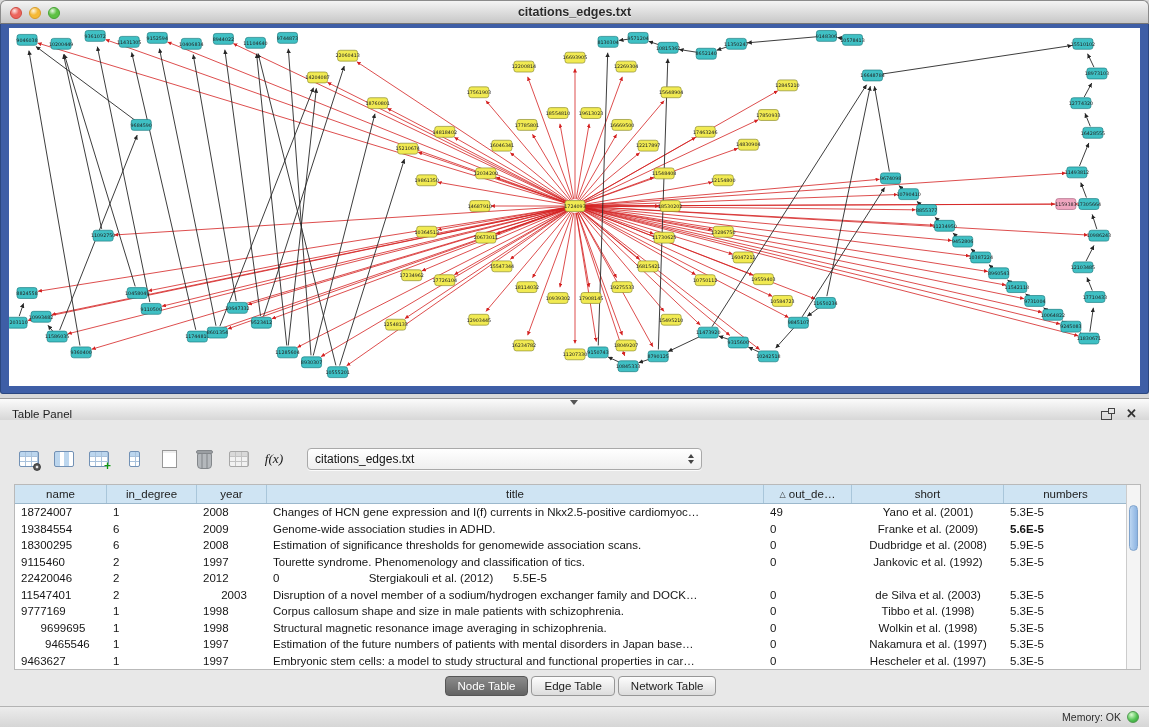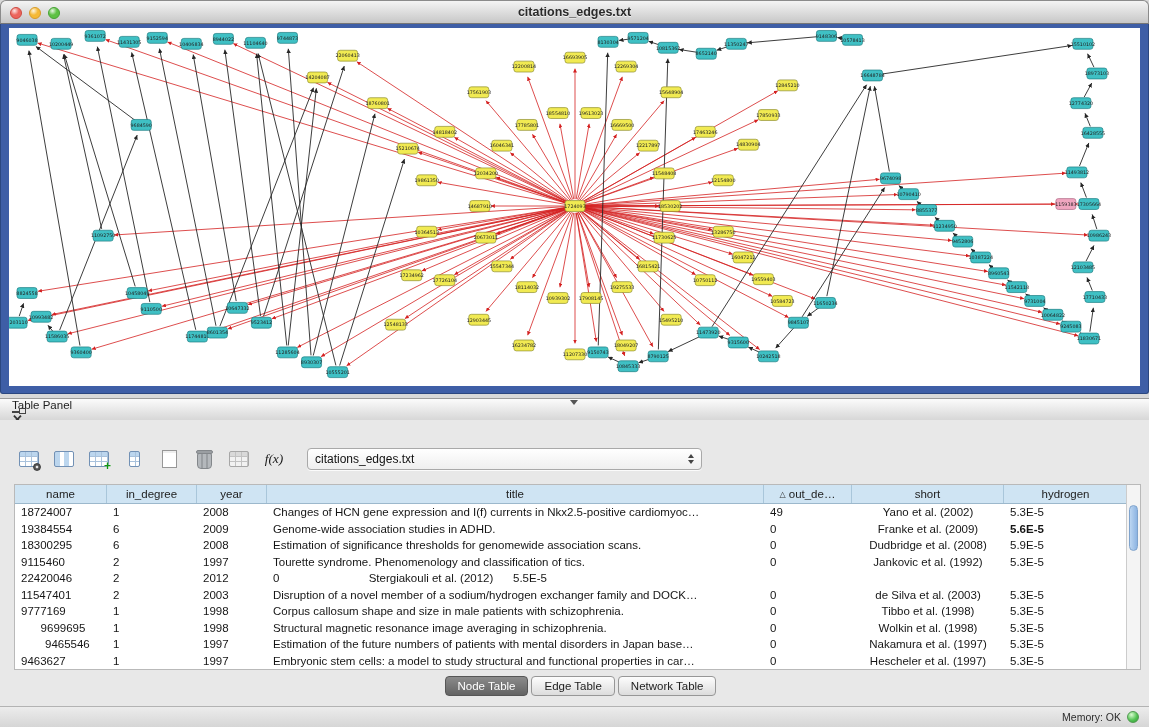--- a/index.html
+++ b/index.html
@@ -33,23 +33,23 @@
   .net-canvas{position:relative; width:100%; height:100%; background:#ffffff; overflow:hidden;}
   .net-canvas svg{position:absolute; left:0; top:0; width:100%; height:100%;}
   .net-canvas text{font-family:"DejaVu Sans", sans-serif;}
 
   
   .table-panel{
     position:absolute; left:0; top:398px; width:1149px; bottom:0;
     background:#e6e6e6; border-top:1px solid #9b9b9b;
   }
   .panel-titlebar{
-    position:relative; height:21px; display:flex; align-items:flex-start;
+    position:relative; height:21px; display:flex; align-items:flex-end;
     background:linear-gradient(#fbfbfb,#d7d7d7); border-bottom:1px solid #ababab;
-    padding:0 12px; font-size:11.5px; color:#1e1e1e;flex-direction:column;
+    padding:0 12px; font-size:11.5px; color:#1e1e1e;
   }
   .panel-titlebar .ptitle{flex:1;}
   .split-handle{
     position:absolute; left:570px; top:1px; width:0; height:0;
     border-left:4px solid transparent; border-right:4px solid transparent;
     border-top:5px solid #555;
   }
   .float-icon{
     position:relative; width:9px; height:7px; border:1.5px solid #444; margin-right:14px;
   }
@@ -841,31 +841,31 @@
               <span>title</span>
             </div>
             <div class="th" style="width: 88px;">
               <span class="sort">△</span>
               <span>out_de…</span>
             </div>
             <div class="th" style="width: 152px;">
               <span>short</span>
             </div>
             <div class="th" style="flex: 1 1 0%;">
-              <span>hydrogen</span>
+              <span>numbers</span>
             </div>
           </div>
         <div class="tbody" id="tbody">
             <div class="tr">
               <div class="td" style="width: 92px;">18724007</div>
               <div class="td" style="width: 90px;">1</div>
               <div class="td" style="width: 70px;">2008</div>
               <div class="td" style="width: 497px;">Changes of HCN gene expression and I(f) currents in Nkx2.5-positive cardiomyoc…</div>
               <div class="td" style="width: 88px;">49</div>
-              <div class="td center" style="width: 152px;">Yano et al. (2002)</div>
+              <div class="td center" style="width: 152px;">Yano et al. (2001)</div>
               <div class="td" style="flex: 1 1 0%;">5.3E-5</div>
             </div>
             <div class="tr">
               <div class="td" style="width: 92px;">19384554</div>
               <div class="td" style="width: 90px;">6</div>
               <div class="td" style="width: 70px;">2009</div>
               <div class="td" style="width: 497px;">Genome-wide association studies in ADHD.</div>
               <div class="td" style="width: 88px;">0</div>
               <div class="td center" style="width: 152px;">Franke et al. (2009)</div>
               <div class="td" style="flex: 1 1 0%; font-weight: bold;">5.6E-5</div>
@@ -892,21 +892,21 @@
               <div class="td" style="width: 92px;">22420046</div>
               <div class="td" style="width: 90px;">2</div>
               <div class="td" style="width: 70px;">2012</div>
               <div class="td" style="width: 88px;">0</div>
               <div class="td center" style="width: 152px;">Stergiakouli et al. (2012)</div>
               <div class="td" style="flex: 1 1 0%;">5.5E-5</div>
             </div>
             <div class="tr">
               <div class="td" style="width: 92px;">11547401</div>
               <div class="td" style="width: 90px;">2</div>
-              <div class="td" style="width: 70px;">2003</div>
+              <div class="td" style="width: 70px; text-align: center;">2003</div>
               <div class="td" style="width: 497px;">Disruption of a novel member of a sodium/hydrogen exchanger family and DOCK…</div>
               <div class="td" style="width: 88px;">0</div>
               <div class="td center" style="width: 152px;">de Silva et al. (2003)</div>
               <div class="td" style="flex: 1 1 0%;">5.3E-5</div>
             </div>
             <div class="tr">
               <div class="td" style="width: 92px;">9777169</div>
               <div class="td" style="width: 90px;">1</div>
               <div class="td" style="width: 70px;">1998</div>
               <div class="td" style="width: 497px;">Corpus callosum shape and size in male patients with schizophrenia.</div>

